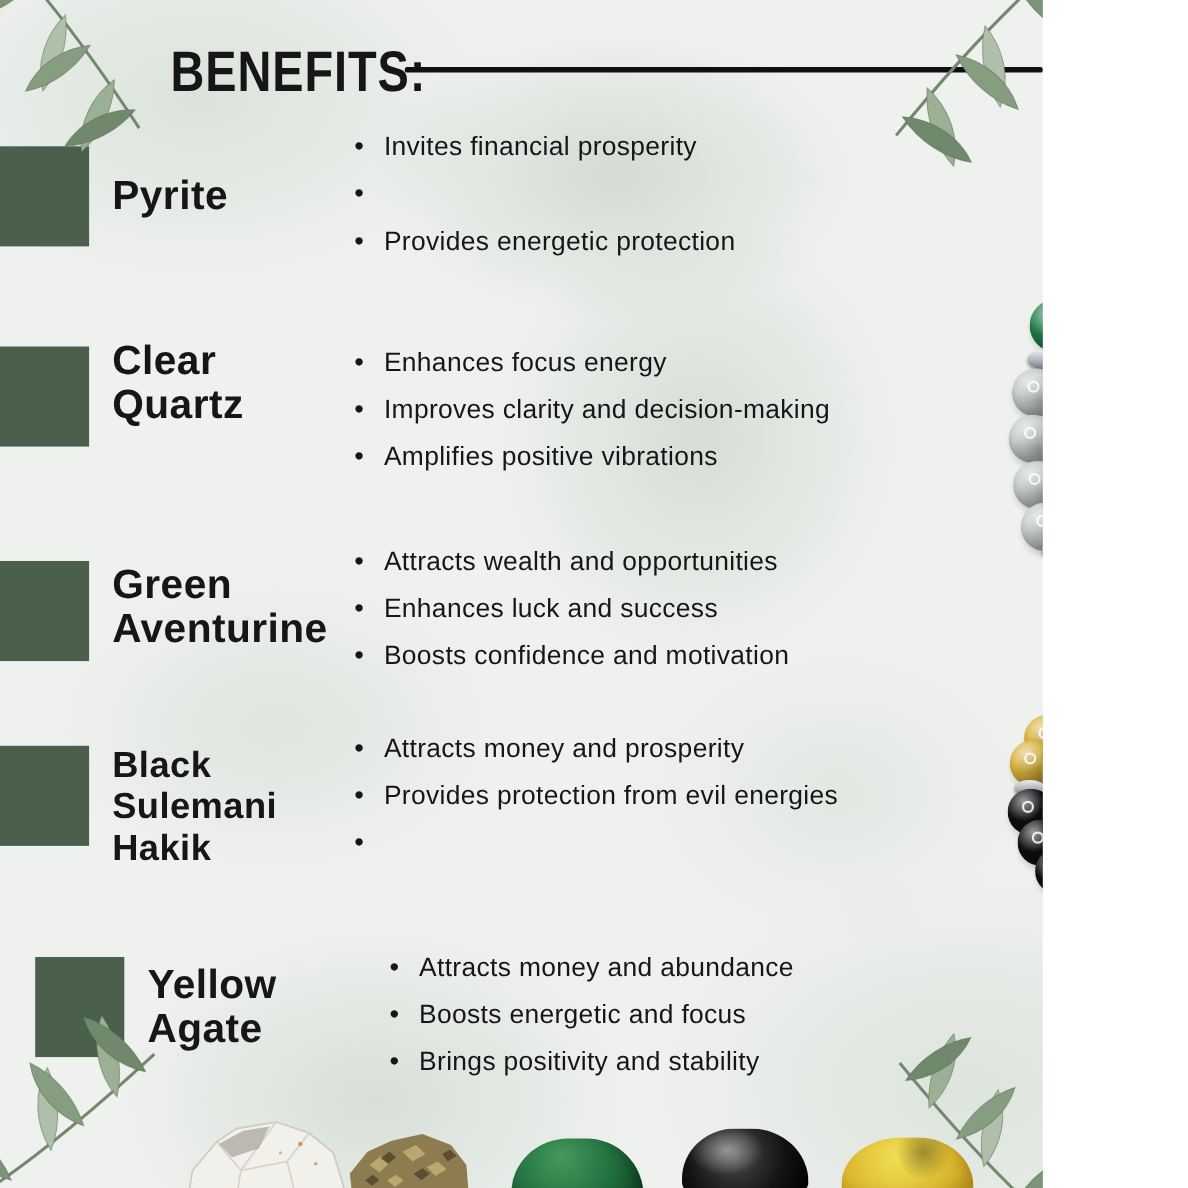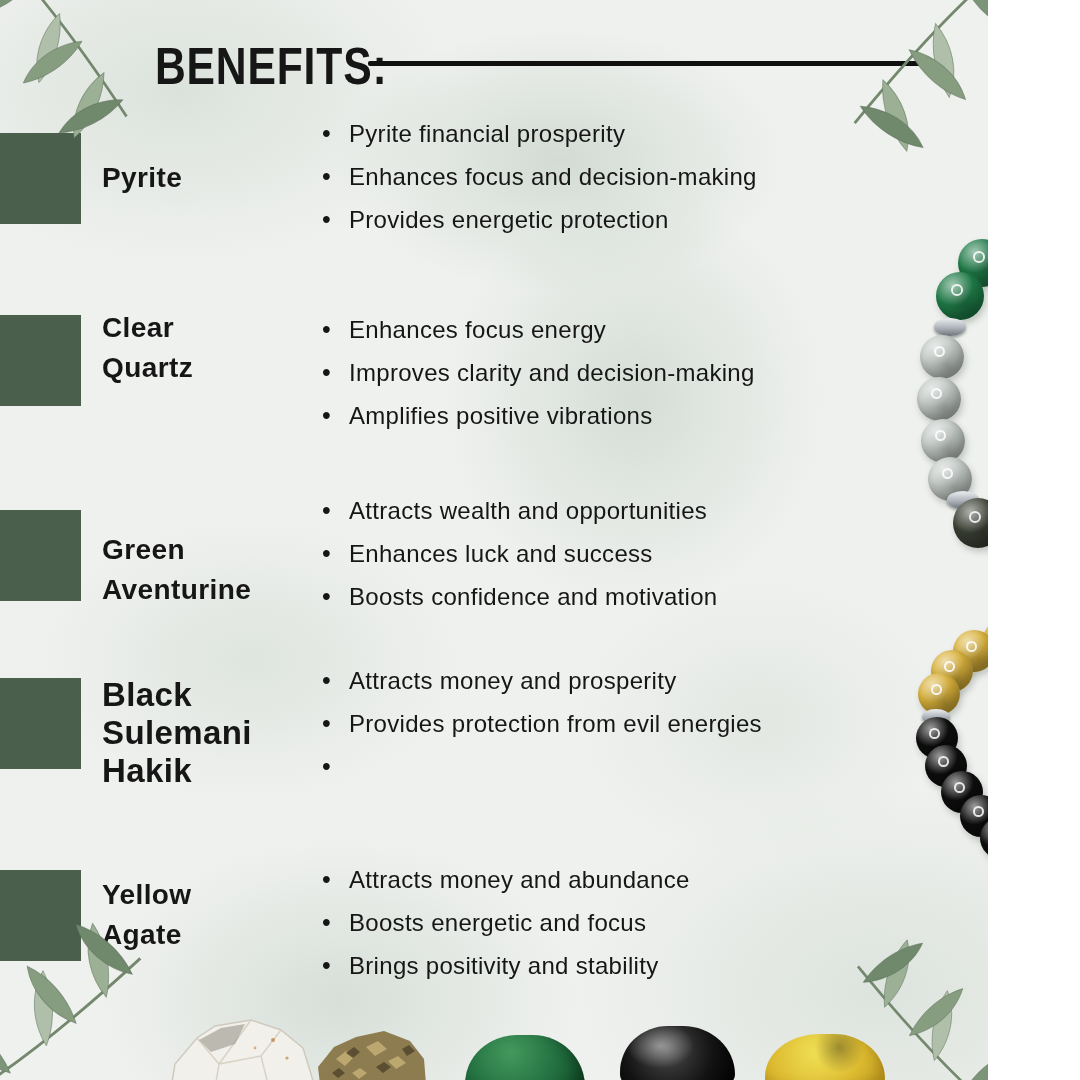--- a/index.html
+++ b/index.html
@@ -1,40 +1,40 @@
 <!DOCTYPE html>
 <html><head>
 <meta charset="utf-8">
 <style>
   html,body{margin:0;padding:0;background:#ffffff;font-family:"Liberation Sans","DejaVu Sans",sans-serif;}
-  .canvas{position:relative;width:948px;height:1080px;overflow:hidden;background:var(--bg,#eff1ee);color:var(--text,#161616);padding-left:40px;}
+  .canvas{position:relative;width:948px;height:1080px;overflow:hidden;background:var(--bg,#eff1ee);color:var(--text,#161616);}
   
   .wash{position:absolute;inset:0;pointer-events:none;
     background:
       radial-gradient(ellipse 320px 190px at 560px 160px, rgba(171,189,176,.42), rgba(171,189,176,0) 70%),
       radial-gradient(ellipse 270px 300px at 635px 400px, rgba(171,189,176,.38), rgba(171,189,176,0) 70%),
       radial-gradient(ellipse 380px 240px at 180px 90px,  rgba(203,214,205,.55), rgba(203,214,205,0) 72%),
       radial-gradient(ellipse 300px 200px at 250px 660px, rgba(184,199,188,.30), rgba(184,199,188,0) 70%),
       radial-gradient(ellipse 340px 230px at 340px 1000px,rgba(178,195,183,.40), rgba(178,195,183,0) 70%),
       radial-gradient(ellipse 420px 280px at 880px 990px, rgba(186,201,190,.35), rgba(186,201,190,0) 72%),
       radial-gradient(ellipse 260px 200px at 760px 720px, rgba(190,203,193,.25), rgba(190,203,193,0) 70%);
   }
   
   .page-title{position:absolute;left:155px;top:36px;font-size:52px;font-weight:700;letter-spacing:1px;
     transform:scaleX(.82);transform-origin:left top;white-space:nowrap;color:var(--text);}
   .title-line{position:absolute;left:368px;top:61px;width:580px;height:5px;background:var(--divider,#101010);border-radius:2px;}
   
   .section{position:absolute;left:0;right:0;}
   .sec1{top:110px;height:135px;} .sec2{top:300px;height:130px;} .sec3{top:490px;height:125px;}
-  .sec4{top:660px;height:125px;} .sec5{top:858px;height:125px;}
+  .sec4{top:660px;height:125px;} .sec5{top:858px;height:125px;margin-left:32px;}
   .swatch{position:absolute;left:0;width:81px;height:91px;background:var(--green,#4a604c);}
   .sec1 .swatch{top:23px;} .sec2 .swatch{top:15px;} .sec3 .swatch{top:20px;} .sec4 .swatch{top:18px;} .sec5 .swatch{top:12px;}
-  .stone-name{position:absolute;left:102px;width:235px;font-size:28px;line-height:40px;font-weight:700;
+  .stone-name{position:absolute;left:102px;width:235px;font-size:37px;line-height:40px;font-weight:700;
     letter-spacing:.4px;white-space:pre-line;color:var(--text);}
-  .sec1 .stone-name{top:48px;} .sec2 .stone-name{top:8px;} .sec3 .stone-name{top:22px;margin-top:18px;}
+  .sec1 .stone-name{top:48px;} .sec2 .stone-name{top:8px;} .sec3 .stone-name{top:22px;}
   .sec4 .stone-name{top:16px;font-size:33px;line-height:38px;} .sec5 .stone-name{top:17px;}
   .benefits{position:absolute;left:322px;width:600px;list-style:none;margin:0;padding:0;}
   .sec1 .benefits{top:11px;} .sec2 .benefits{top:17px;} .sec3 .benefits{top:8px;}
   .sec4 .benefits{top:8px;} .sec5 .benefits{top:9px;}
   .benefit{display:flex;align-items:flex-start;height:26px;margin-bottom:17px;font-size:24px;line-height:26px;letter-spacing:.3px;color:var(--text);}
   .benefit .dot{width:14px;margin-right:13px;font-size:25px;line-height:25px;}
   
   .bracelet{position:absolute;inset:0;pointer-events:none;}
   .bead{position:absolute;border-radius:50%;box-shadow:inset -4px -6px 9px rgba(0,0,0,.30), 2px 4px 6px rgba(60,70,60,.25);}
   .bead::after{content:"";position:absolute;left:32%;top:26%;width:16%;height:16%;
@@ -119,25 +119,24 @@
       <div class="bead" style="height: 46px; width: 46px; left: 1020px; top: 845px; background: radial-gradient(circle at 35% 28%, rgba(255, 255, 255, 0.6), rgba(255, 255, 255, 0) 44%), radial-gradient(circle at 62% 72%, rgba(0, 0, 0, 0.25), rgba(0, 0, 0, 0) 60%), rgb(30, 123, 71);"></div>
       <div class="bead" style="height: 46px; width: 46px; left: 1049px; top: 856px; background: radial-gradient(circle at 35% 28%, rgba(255, 255, 255, 0.6), rgba(255, 255, 255, 0) 44%), radial-gradient(circle at 62% 72%, rgba(0, 0, 0, 0.25), rgba(0, 0, 0, 0) 60%), rgb(30, 123, 71);"></div>
     </div>
 
   <div class="section sec1">
     <div class="swatch"></div>
     <div class="stone-name">Pyrite</div>
     <ul class="benefits">
       <li class="benefit">
           <span class="dot">•</span>
-          <span>Pyrite financial prosperity</span>
-        </li>
-      <li class="benefit">
-          <span class="dot">•</span>
-          <span>Enhances focus and decision-making</span>
+          <span>Invites financial prosperity</span>
+        </li>
+      <li class="benefit">
+          <span class="dot">•</span>
         </li>
       <li class="benefit">
           <span class="dot">•</span>
           <span>Provides energetic protection</span>
         </li>
     </ul>
   </div>
 
   <div class="section sec2">
     <div class="swatch"></div>

